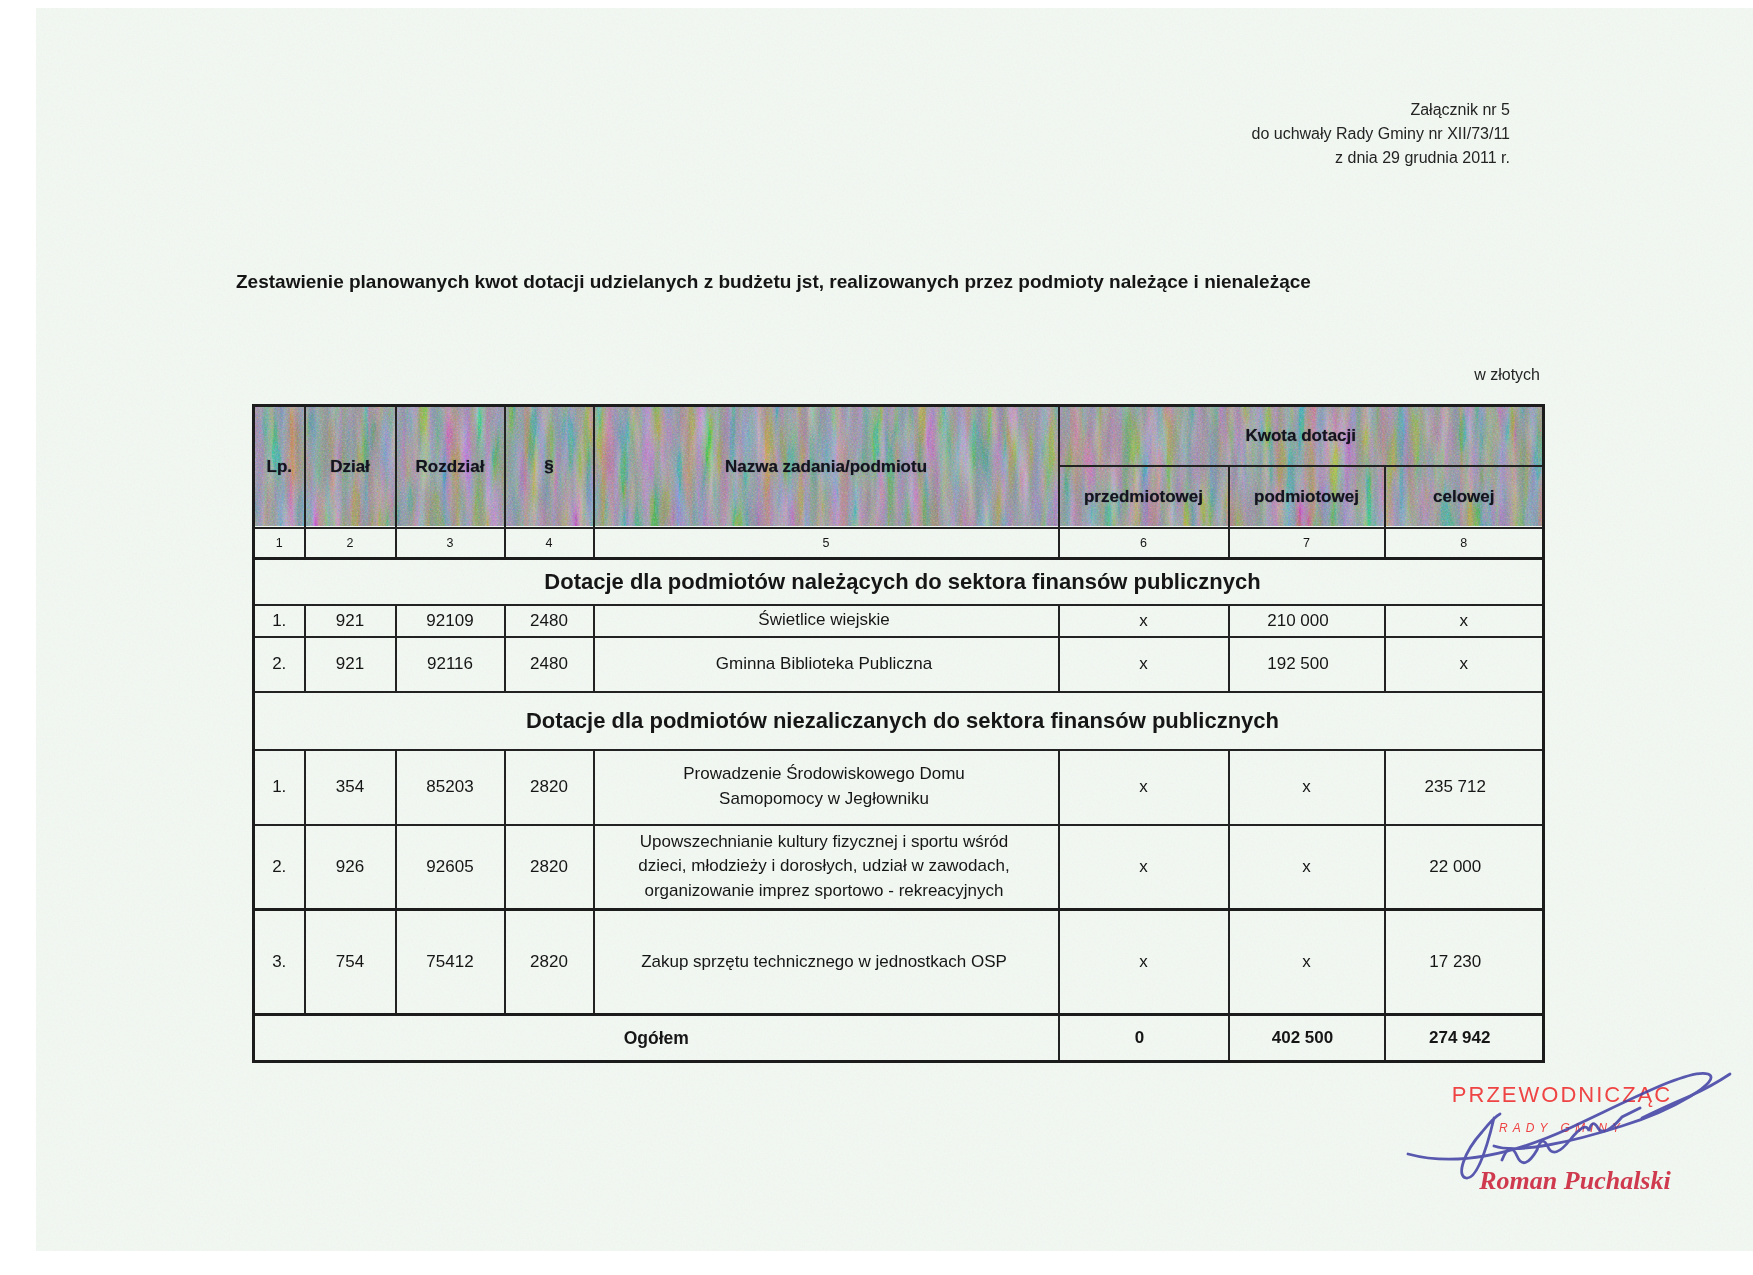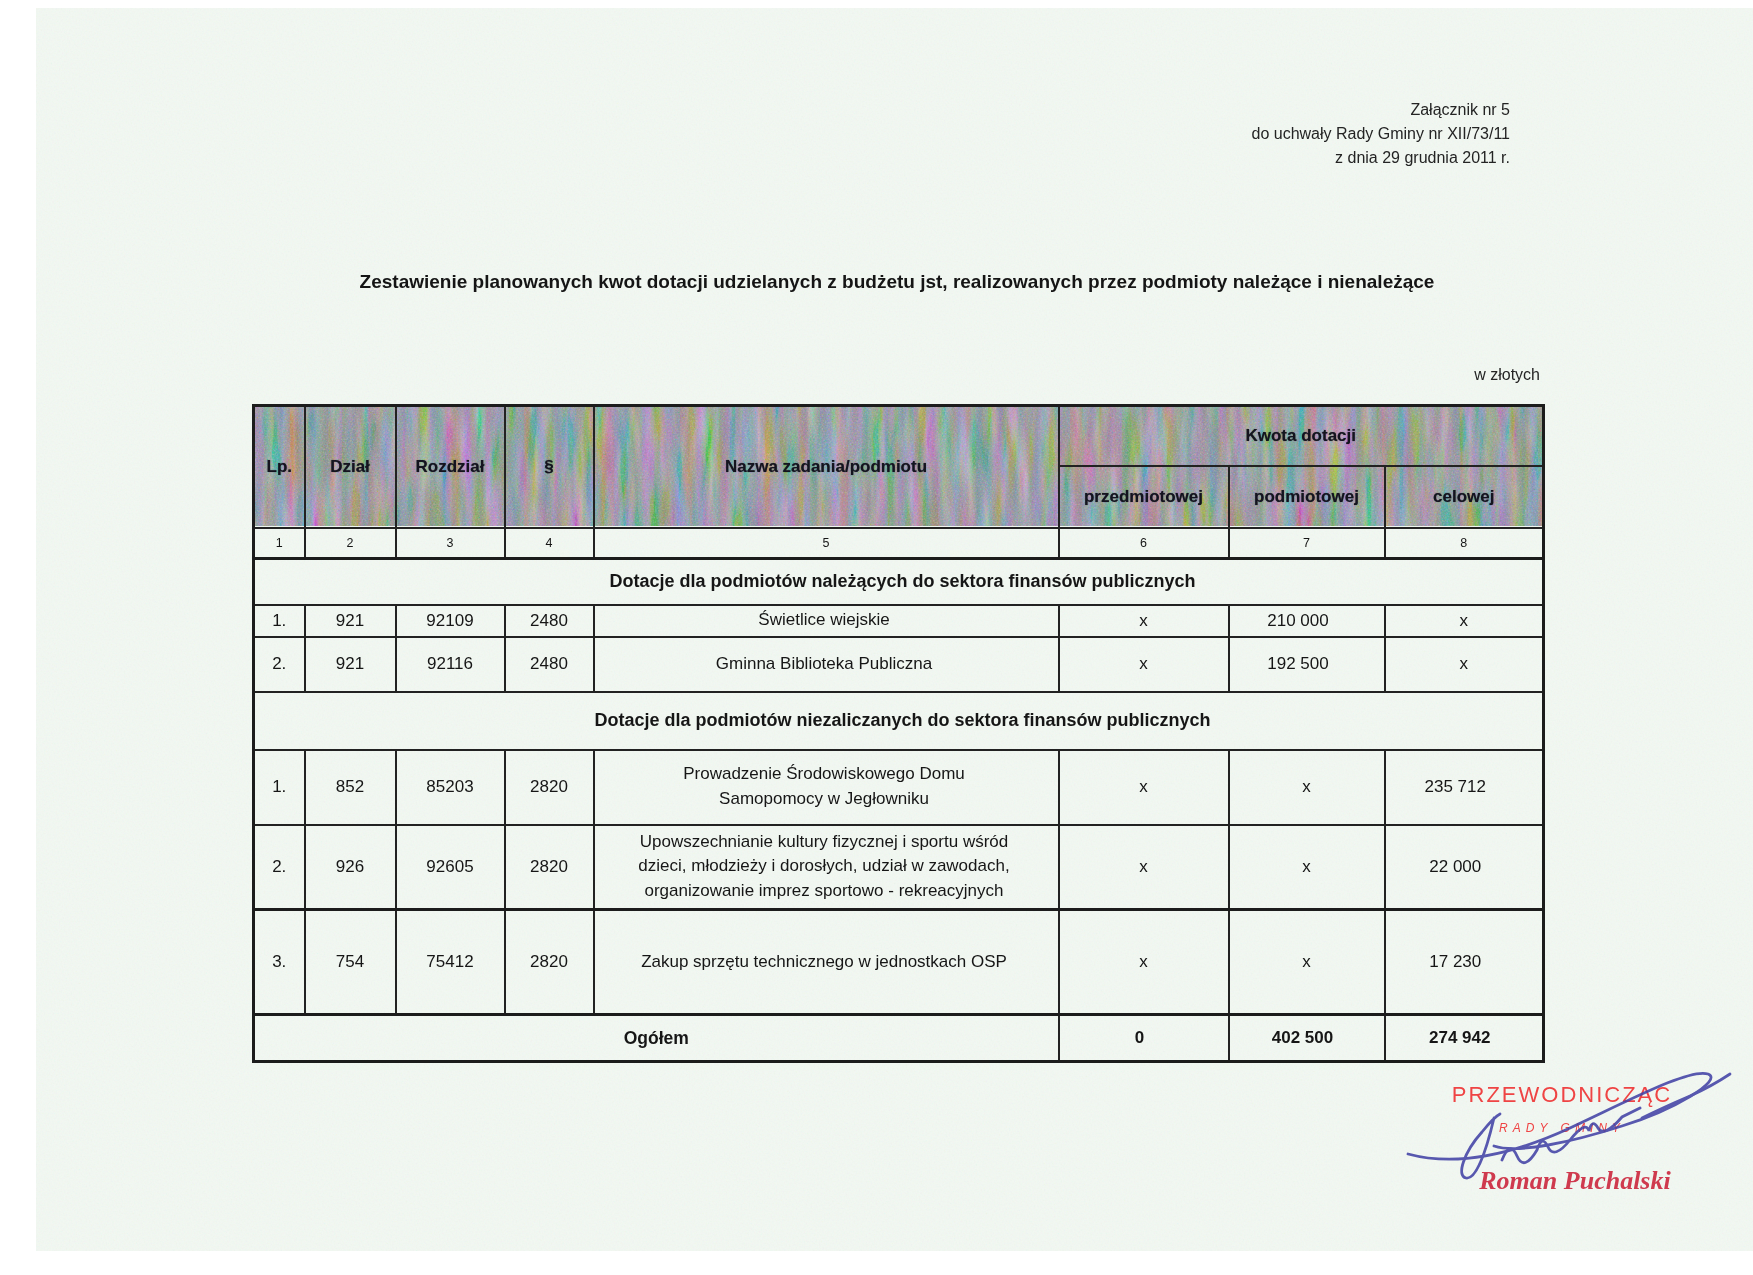--- a/index.html
+++ b/index.html
@@ -10,21 +10,21 @@
   
   .paper { position:absolute; left:36px; top:8px; width:1717px; height:1243px;
            background:#f2f8f2; z-index:0; }
   .paper-grain { position:absolute; inset:0; width:100%; height:100%; opacity:.06; }
 
   
   .annotation { position:absolute; top:98px; right:243px; text-align:right;
                 font-size:16px; line-height:24px; color:#242424; z-index:3; }
 
   
-  .doc-title { position:absolute; left:252px; top:266px; width:1290px; text-align:center;
+  .doc-title { position:absolute; left:236px; top:266px; width:1290px; 
                font-weight:bold; font-size:19px; line-height:32px; color:#151515; z-index:3; }
 
   .currency-note { position:absolute; top:366px; right:213px; font-size:16px; color:#242424; z-index:3; }
 
   
   .noise-band { position:absolute; left:252px; top:404px; width:1290px; height:122px; z-index:1;
     background:repeating-linear-gradient(90deg,
       #8d81a0 0 12px, #7e9180 12px 22px, #75889a 22px 38px,
       #9a7c86 38px 50px, #86829c 50px 64px, #7f8e8a 64px 78px); }
   .noise-band svg { position:absolute; inset:0; width:100%; height:100%; }
@@ -37,21 +37,21 @@
                  font-size:17px; color:#161616; }
   table.grants th, table.grants td { border:2px solid #222222; background:transparent;
                  vertical-align:middle; text-align:center; overflow:hidden; }
   table.grants { border:3px solid #1c1c1c; }
   tr.head-top th, tr.head-sub th { color:#14141f; font-weight:bold; font-size:17px;
                  text-shadow:0 0 1px rgba(10,10,30,.55); }
   tr.head-top { height:60px; }
   tr.head-sub { height:62px; }
   tr.col-nums { height:31px; }
   tr.col-nums td { font-size:12.5px; border-bottom:3px solid #1c1c1c; padding:0; line-height:1; }
-  td.section-cell { text-align:left; font-weight:bold; padding-left:8px; font-size:18px; }
+  td.section-cell { text-align:left; font-weight:bold; padding-left:8px; font-size:22px; }
   td.nazwa { text-align:left; padding-left:0; padding-right:4px; white-space:pre-line; line-height:1.45; }
   td.num { text-align:right; padding-right:17px; }
   tr.row-tall-top td { border-top:3px solid #1c1c1c; }
   tr.total-row { height:47px; }
   tr.total-row td { border-top:3px solid #1c1c1c; font-weight:bold; }
   tr.total-row td.num { padding-right:8px; }
   tr.total-row td.total-label { text-align:center; font-size:17.5px; }
 
   
   .stamp { position:absolute; left:1402px; top:1082px; width:320px; text-align:center; z-index:3;
@@ -166,21 +166,21 @@
           <td class="nazwa">Gminna Biblioteka Publiczna</td>
           <td>x</td>
           <td class="num">192 500</td>
           <td>x</td>
         </tr>
         <tr style="height: 58px;">
           <td class="section-cell" colspan="8">Dotacje dla podmiotów niezaliczanych do sektora finansów publicznych</td>
         </tr>
         <tr style="height: 75px;">
           <td>1.</td>
-          <td>852</td>
+          <td>354</td>
           <td>85203</td>
           <td>2820</td>
           <td class="nazwa">Prowadzenie Środowiskowego Domu
 Samopomocy w Jegłowniku</td>
           <td>x</td>
           <td>x</td>
           <td class="num">235 712</td>
         </tr>
         <tr style="height: 85px;">
           <td>2.</td>

